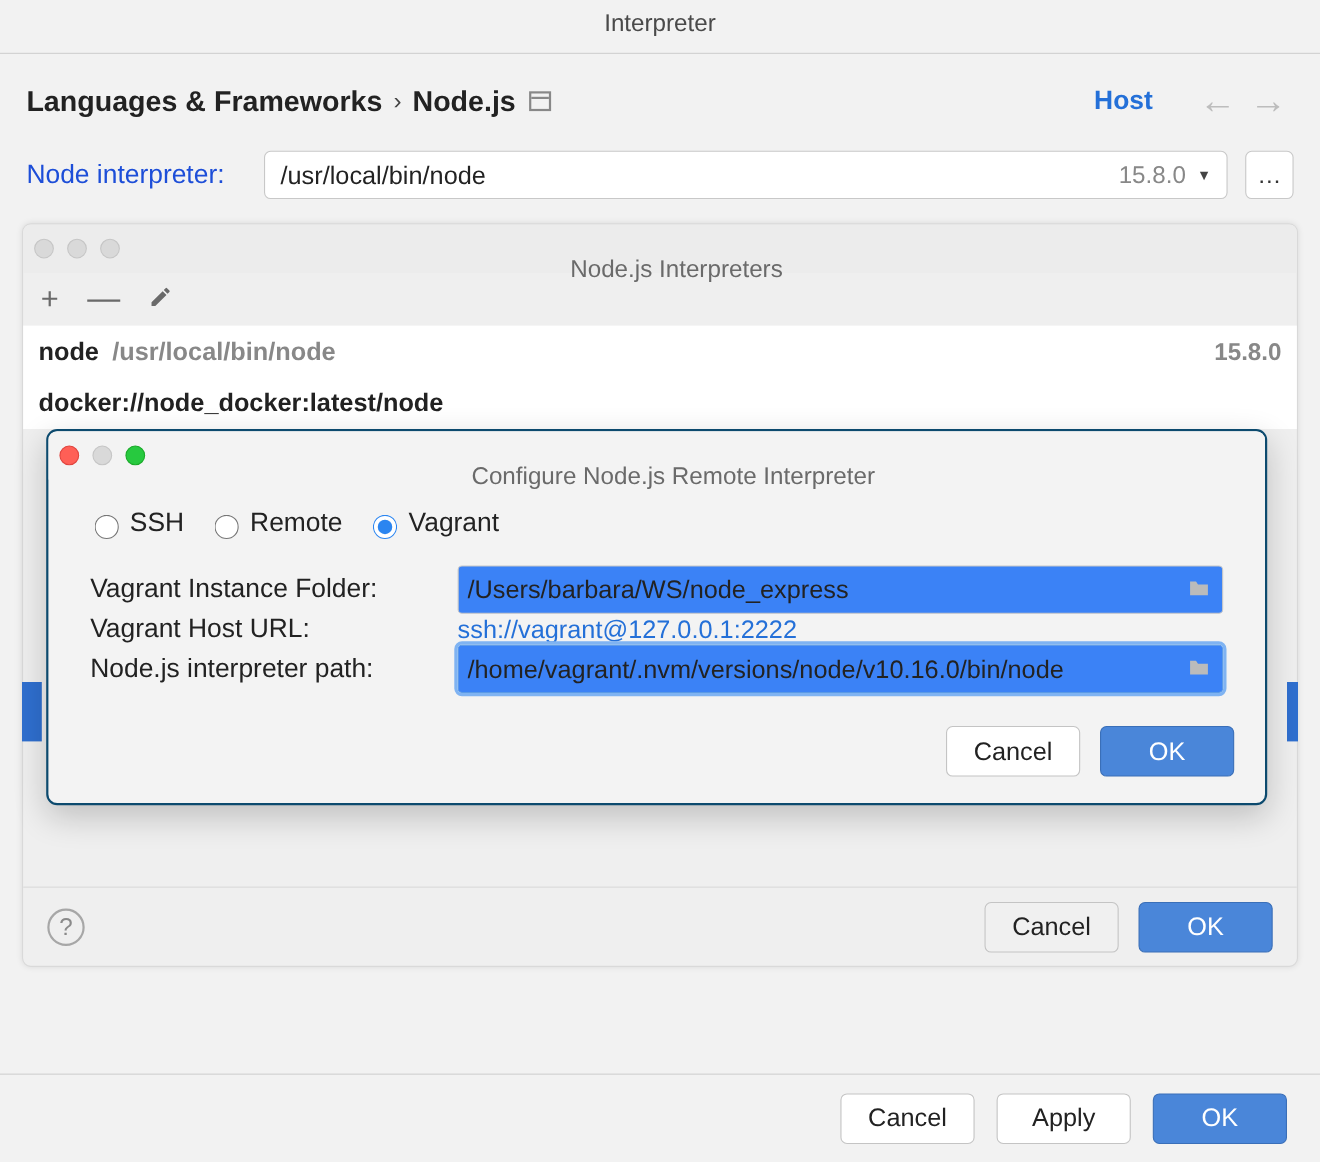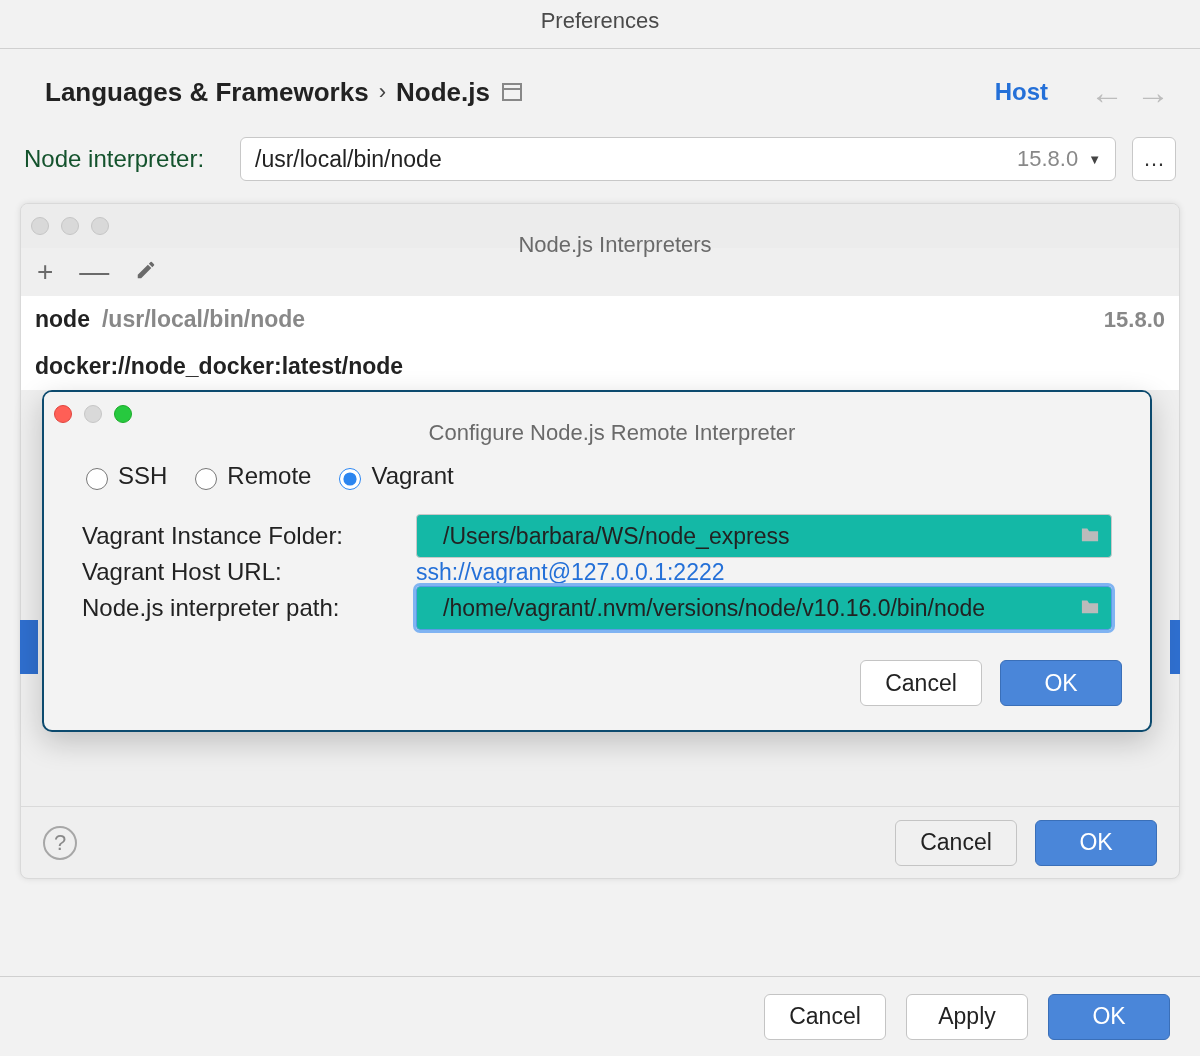--- a/index.html
+++ b/index.html
@@ -21,21 +21,20 @@
     font-size: 22px;
     color: #4a4a4a;
     padding: 8px 0 14px 0;
     border-bottom: 1px solid #d0d0d0;
   }
 
   .header {
     display: flex;
     align-items: center;
     padding: 26px 24px 18px 24px;
-    margin-left: 21px;
   }
   .breadcrumb {
     display: flex;
     align-items: center;
     font-size: 26px;
     font-weight: 700;
   }
   .breadcrumb .sep {
     font-weight: 400;
     font-size: 22px;
@@ -72,21 +71,21 @@
   }
 
   .interp-row {
     display: flex;
     align-items: center;
     padding: 10px 24px 10px 24px;
     gap: 16px;
   }
   .interp-label {
     font-size: 24px;
-    color: #14532d;
+    color: #1d4ed8;
     min-width: 200px;
   }
   .interp-dropdown {
     flex: 1;
     display: flex;
     align-items: center;
     background: #fff;
     border: 1px solid #c8c8c8;
     border-radius: 6px;
     height: 44px;
@@ -214,24 +213,24 @@
     font-size: 24px;
   }
   .form-row .lbl {
     width: 310px;
   }
   .form-row .field {
     flex: 1;
     height: 44px;
     border: 1px solid #c8c8c8;
     border-radius: 4px;
-    background: #14b8a6;
-    display: flex;
-    align-items: center;
-    padding: 0 10px 0 26px;
+    background: #3b82f6;
+    display: flex;
+    align-items: center;
+    padding: 0 10px 0 8px;
     font-size: 23px;
   }
   .form-row .field.focused {
     outline: 3px solid #7fb3f2;
     border-color: #5a9ae6;
   }
   .form-row .field .txt { flex: 1; white-space: nowrap; overflow: hidden; }
   .folder-icon {
     color: #bbb;
     font-size: 18px;
@@ -318,21 +317,21 @@
     right: 20px;
     top: 620px;
     width: 10px;
     height: 54px;
     background: #2f6fcf;
   }
 </style>
 </head>
 <body>
 
-<div class="window-title">Preferences</div>
+<div class="window-title">Interpreter</div>
 
 <div class="header">
   <div class="breadcrumb">
     <span>Languages &amp; Frameworks</span>
     <span class="sep">›</span>
     <span>Node.js</span>
     <span class="window-icon"></span>
   </div>
   <div class="header-spacer"></div>
   <span class="reset-link">Host</span>

